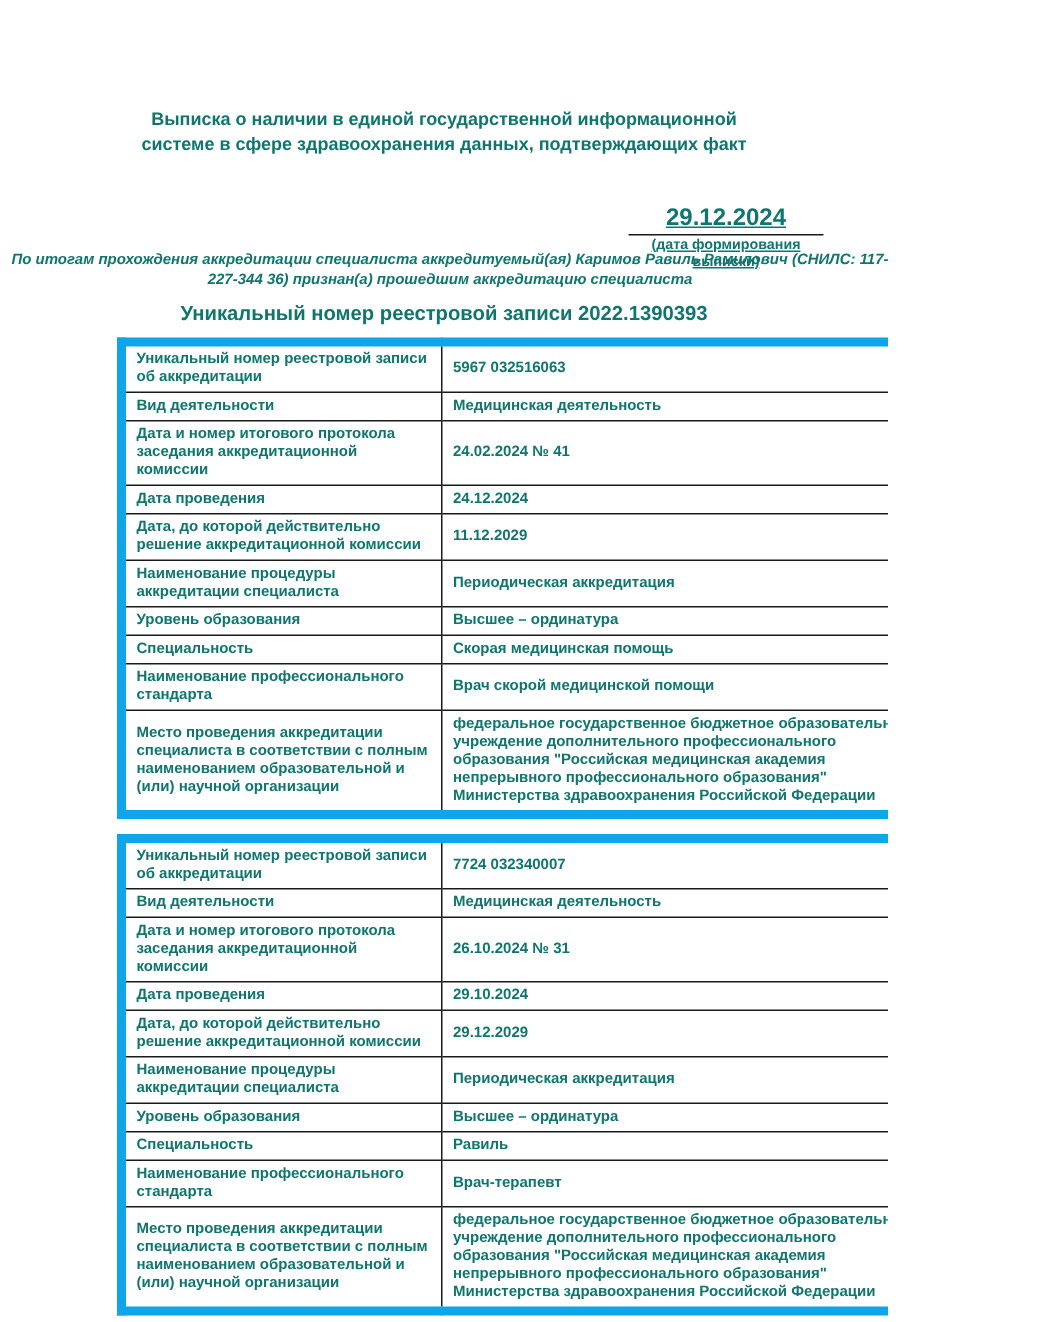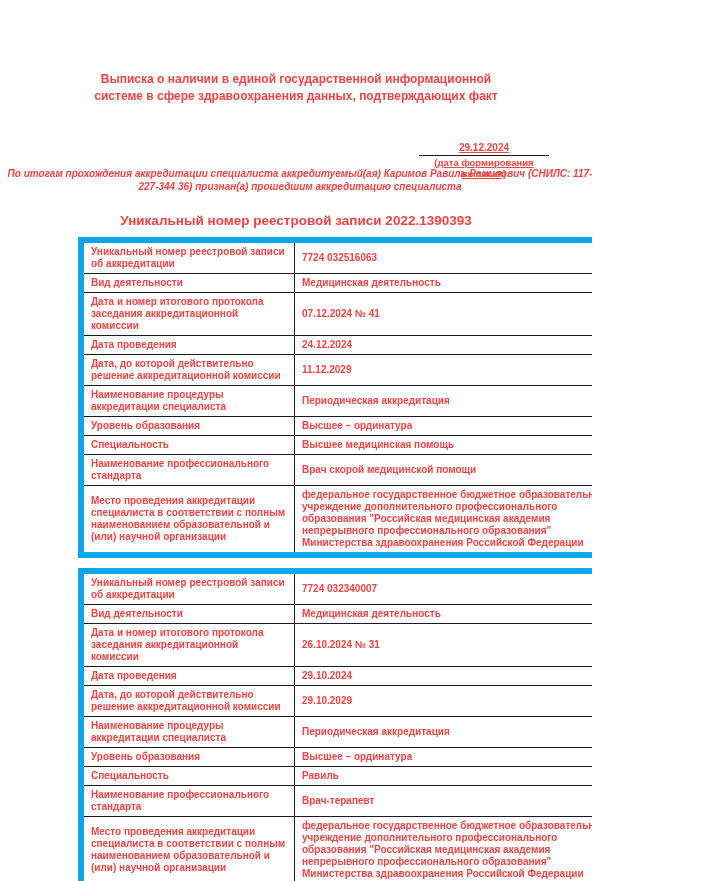--- a/index.html
+++ b/index.html
@@ -1,38 +1,38 @@
 <!DOCTYPE html>
 <html><head>
 <meta charset="utf-8">
 <style>
   html, body { margin: 0; padding: 0; background: #ffffff; }
   .page {
     width: 592px; height: 881px;
     background: #ffffff;
     font-family: "Liberation Sans", sans-serif;
     font-weight: bold;
-    color: #ef4444;
+    color: #0f766e;
     position: relative;
     overflow: hidden;
   }
   .doc-title {
     padding-top: 71px;
     text-align: center;
     font-size: 12px;
     line-height: 17px;
   }
   .date-block {
     position: absolute;
     top: 137px; left: 419px;
     width: 130px;
     text-align: center;
   }
   .date-value {
-    font-size: 10px;
+    font-size: 16px;
     text-decoration: underline;
     display: inline-block;
     padding-bottom: 1px;
   }
   .date-line { border-bottom: 1.5px solid #1a1a1a; }
   .date-caption { font-size: 9.5px; padding-top: 1px; text-decoration: underline; }
   .intro {
     margin: 63px auto 0;
     width: 600px;
     text-align: center;
@@ -40,21 +40,21 @@
     line-height: 12.5px;
     font-style: italic;
   }
   .section-heading {
     margin-top: 22px;
     text-align: center;
     font-size: 10px;
     text-decoration: underline;
   }
   .registry-heading {
-    margin-top: 20px;
+    margin-top: 8px;
     text-align: center;
     font-size: 13.5px;
   }
   .acc-table {
     margin: 9px 0 0 78px;
     width: 542px;
     border-collapse: collapse;
     border: 6px solid #0ea5e9;
     font-size: 10px;
     line-height: 12px;
@@ -88,49 +88,49 @@
 
   <div class="intro">По итогам прохождения аккредитации специалиста аккредитуемый(ая) Каримов Равиль Рамилович (СНИЛС: 117-227-344 36) признан(а) прошедшим аккредитацию специалиста</div>
 
 
   <div class="registry-heading">Уникальный номер реестровой записи 2022.1390393</div>
 
   <table class="acc-table">
     <tbody>
       <tr>
         <td class="label-cell">Уникальный номер реестровой записи об аккредитации</td>
-        <td>7724 032516063</td>
+        <td>5967 032516063</td>
       </tr>
       <tr>
         <td class="label-cell">Вид деятельности</td>
         <td>Медицинская деятельность</td>
       </tr>
       <tr>
         <td class="label-cell">Дата и номер итогового протокола заседания аккредитационной комиссии</td>
-        <td>07.12.2024 № 41</td>
+        <td>24.02.2024 № 41</td>
       </tr>
       <tr>
         <td class="label-cell">Дата проведения</td>
         <td>24.12.2024</td>
       </tr>
       <tr>
         <td class="label-cell">Дата, до которой действительно решение аккредитационной комиссии</td>
         <td>11.12.2029</td>
       </tr>
       <tr>
         <td class="label-cell">Наименование процедуры аккредитации специалиста</td>
         <td>Периодическая аккредитация</td>
       </tr>
       <tr>
         <td class="label-cell">Уровень образования</td>
         <td>Высшее – ординатура</td>
       </tr>
       <tr>
         <td class="label-cell">Специальность</td>
-        <td>Высшее медицинская помощь</td>
+        <td>Скорая медицинская помощь</td>
       </tr>
       <tr>
         <td class="label-cell">Наименование профессионального стандарта</td>
         <td>Врач скорой медицинской помощи</td>
       </tr>
       <tr>
         <td class="label-cell">Место проведения аккредитации специалиста в соответствии с полным наименованием образовательной и (или) научной организации</td>
         <td>федеральное государственное бюджетное образовательное учреждение дополнительного профессионального образования "Российская медицинская академия непрерывного профессионального образования" Министерства здравоохранения Российской Федерации</td>
       </tr>
     </tbody>
@@ -149,21 +149,21 @@
       <tr>
         <td class="label-cell">Дата и номер итогового протокола заседания аккредитационной комиссии</td>
         <td>26.10.2024 № 31</td>
       </tr>
       <tr>
         <td class="label-cell">Дата проведения</td>
         <td>29.10.2024</td>
       </tr>
       <tr>
         <td class="label-cell">Дата, до которой действительно решение аккредитационной комиссии</td>
-        <td>29.10.2029</td>
+        <td>29.12.2029</td>
       </tr>
       <tr>
         <td class="label-cell">Наименование процедуры аккредитации специалиста</td>
         <td>Периодическая аккредитация</td>
       </tr>
       <tr>
         <td class="label-cell">Уровень образования</td>
         <td>Высшее – ординатура</td>
       </tr>
       <tr>

